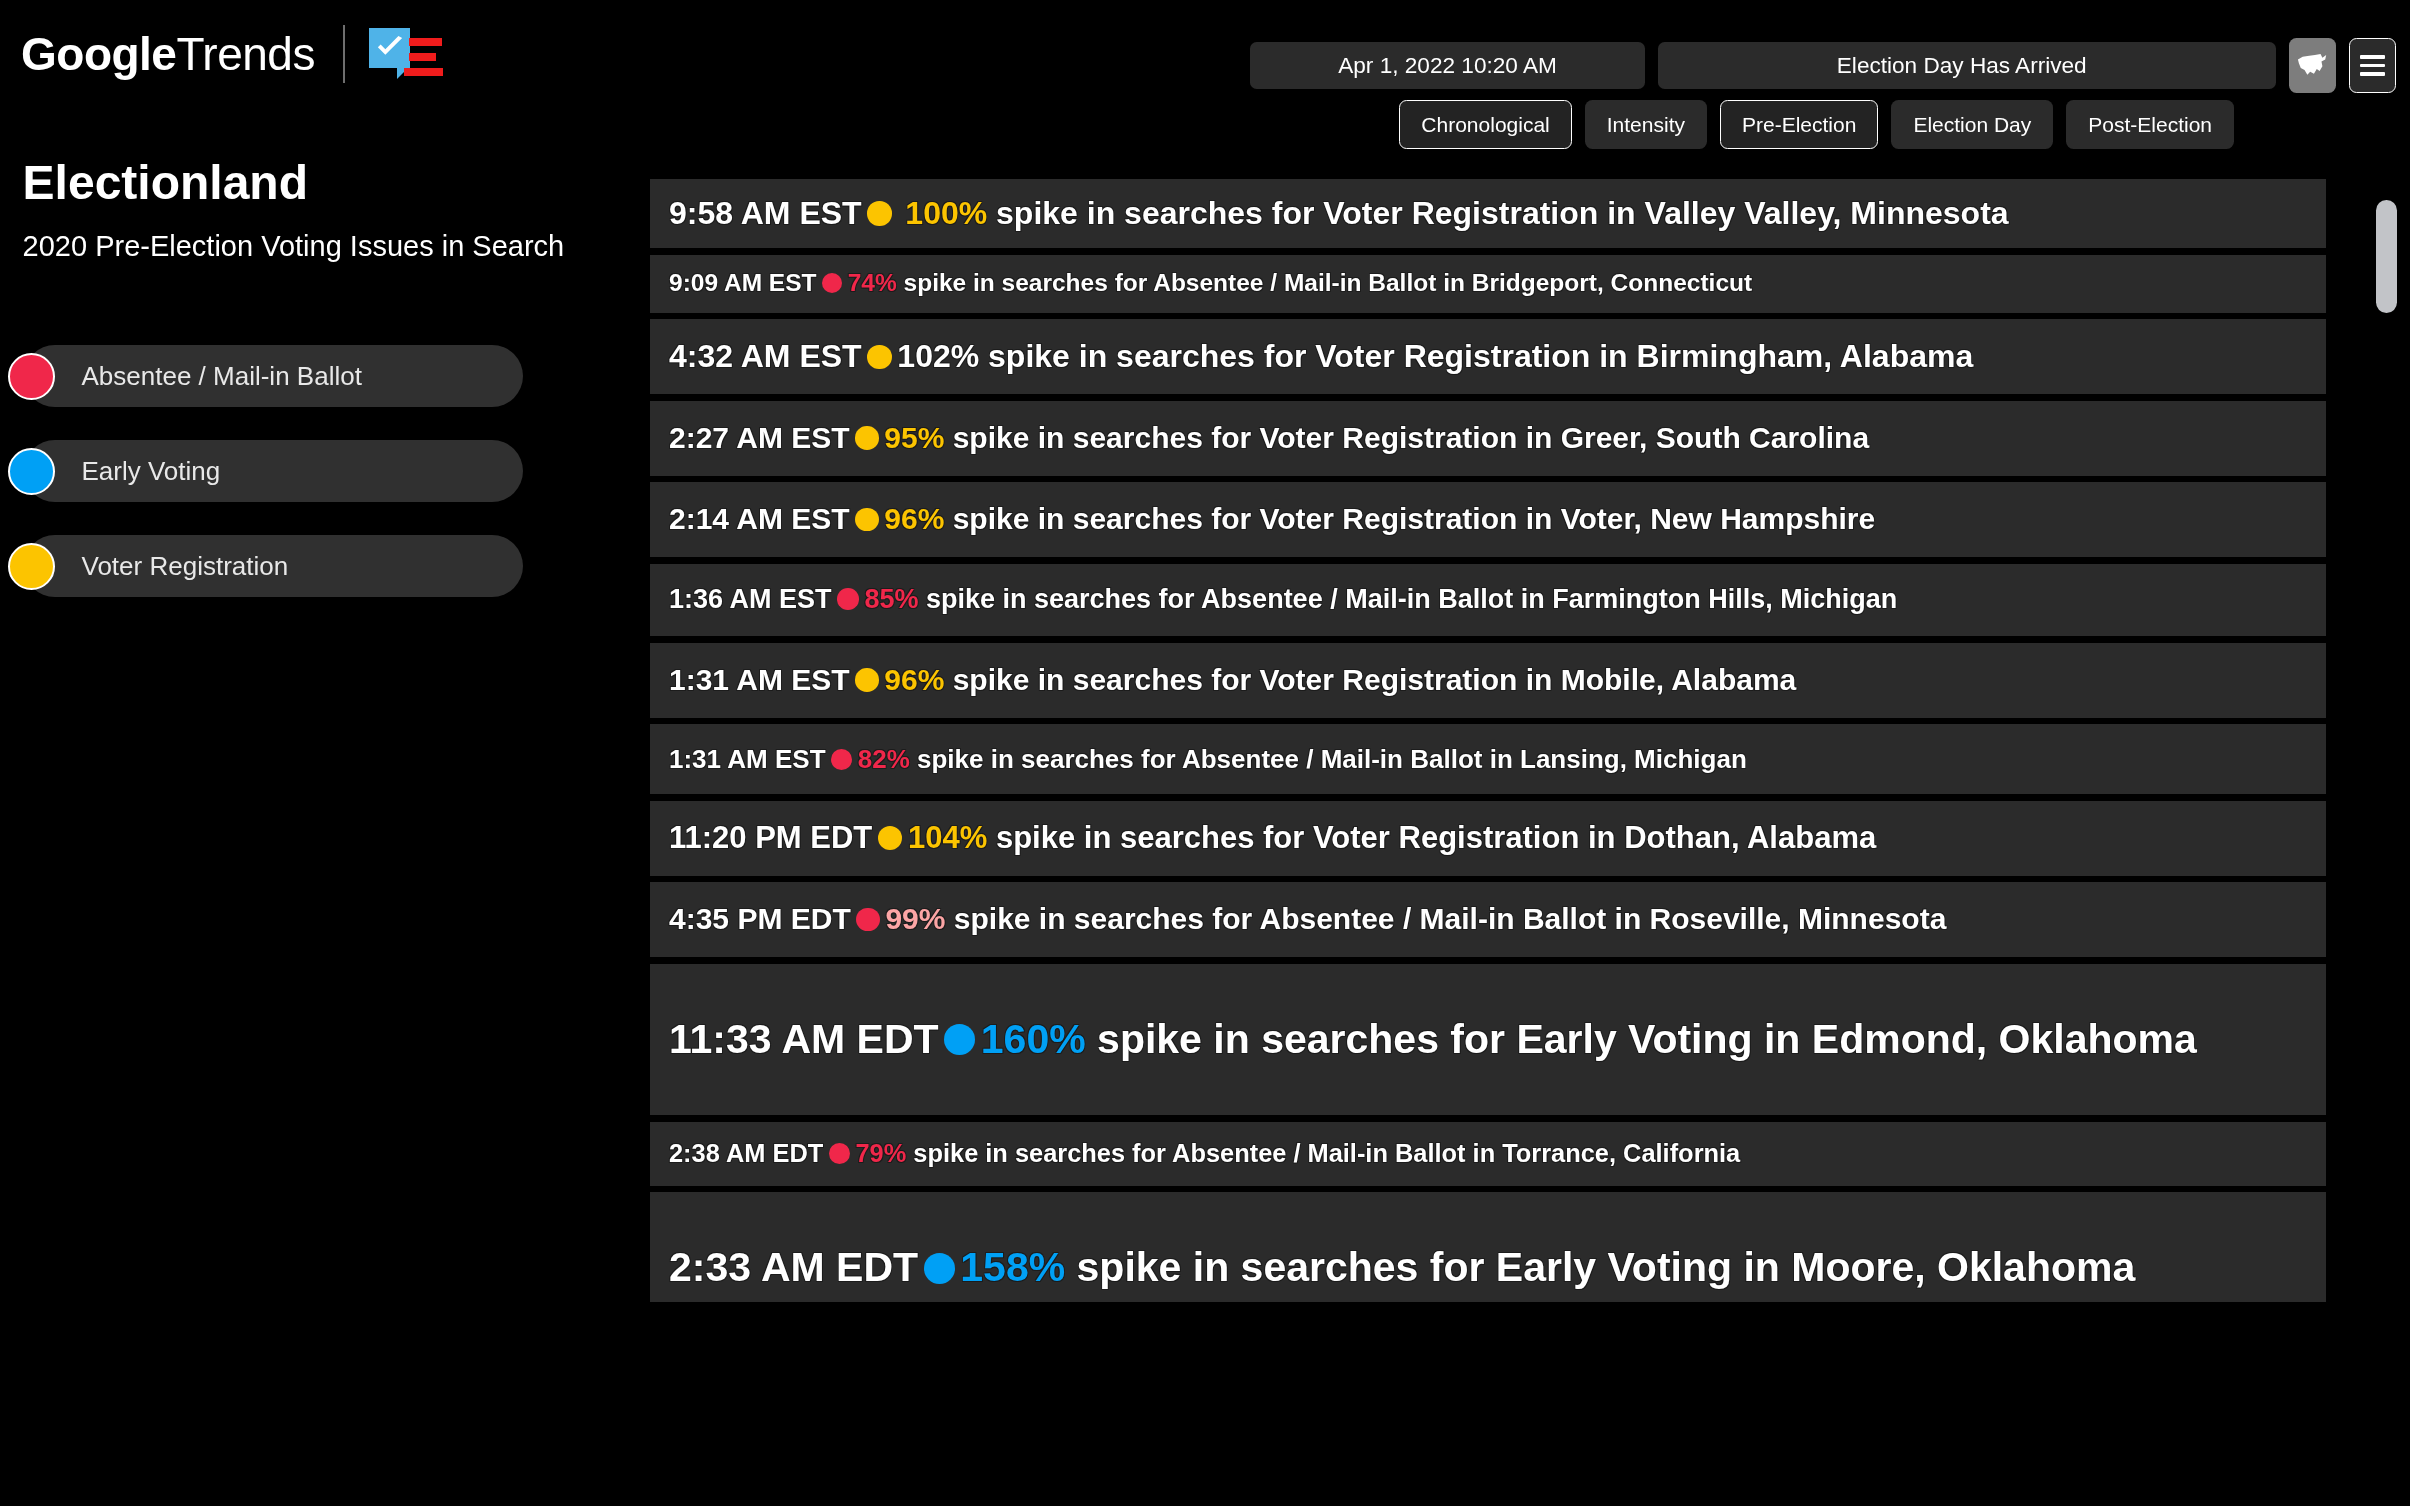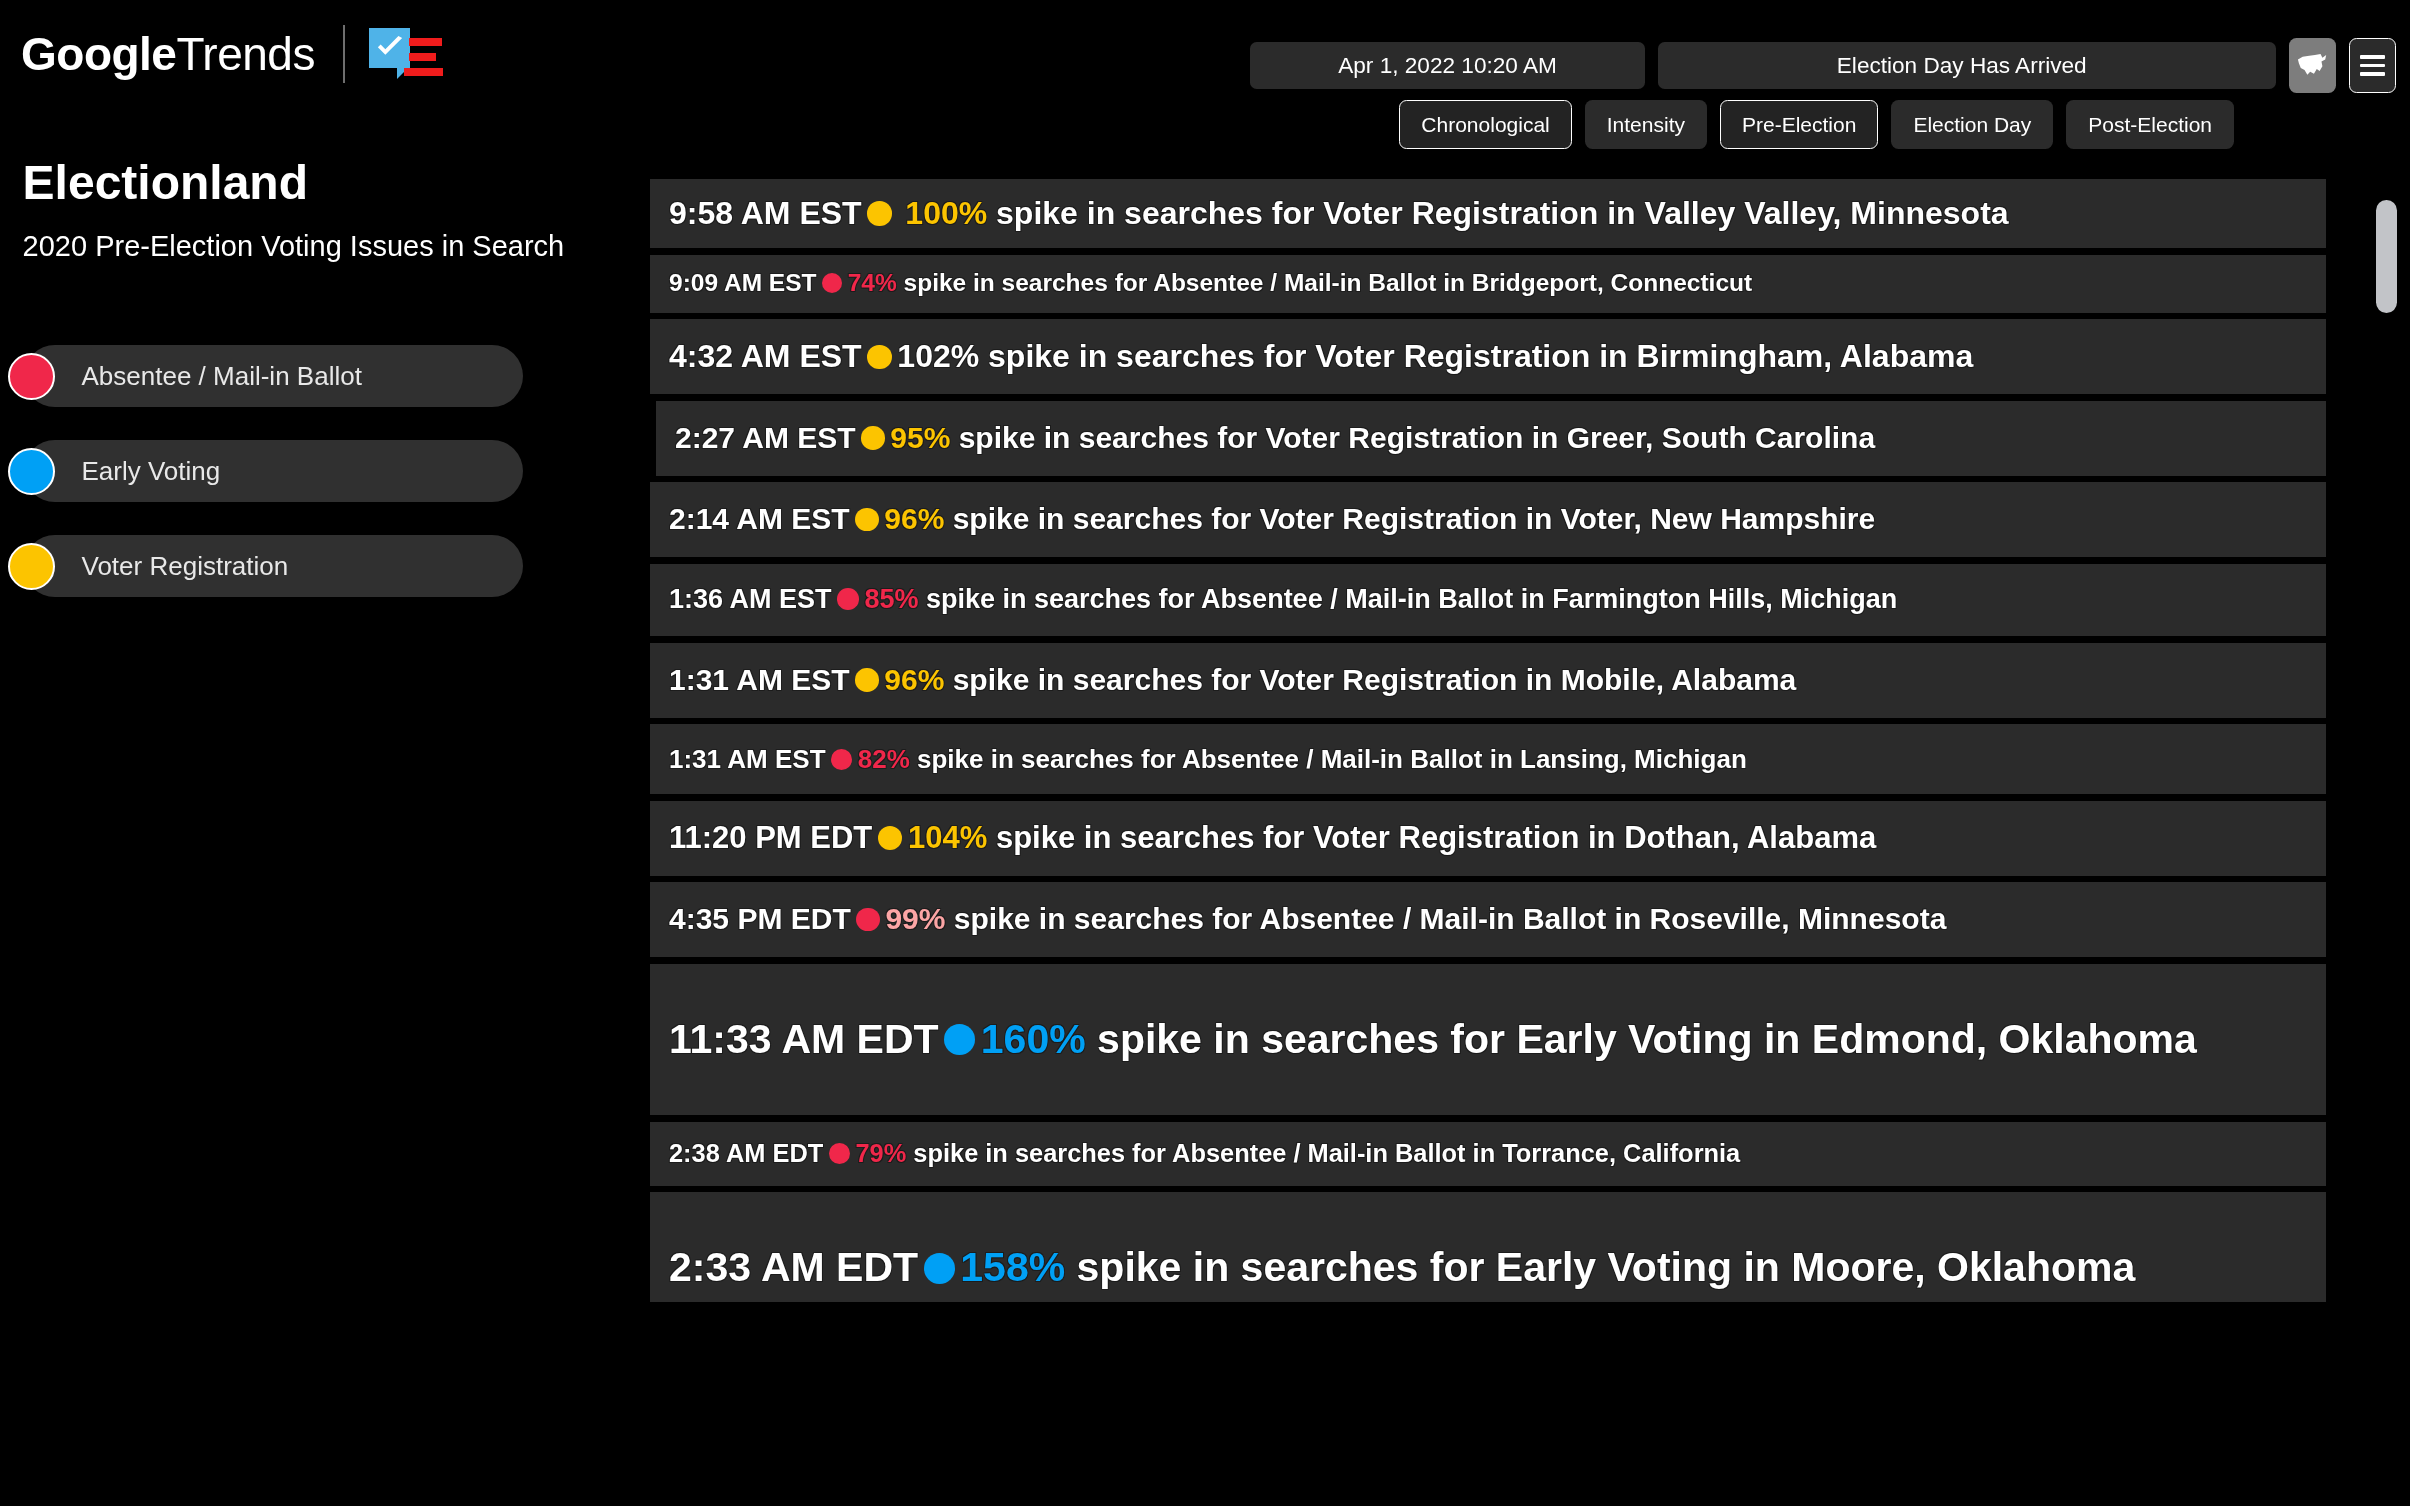--- a/index.html
+++ b/index.html
@@ -247,21 +247,21 @@
 <div id="feed-wrap">
     <div class="feed-row" style="height: 69px; min-height: 69px;">
       <div class="feed-text" style="font-size: 32px;"><span>9:58 AM EST</span><span class="feed-dot" style="width: 24.5px; height: 24.5px; background: rgb(252, 196, 0); top: -1.9px;"></span><span class="pct" style="color: rgb(252, 196, 0); margin-left: 8px;">100%</span><span> spike in searches for </span><span>Voter Registration</span><span> in </span><span>Valley Valley, Minnesota</span></div>
     </div>
     <div class="feed-row" style="height: 58px; min-height: 58px;">
       <div class="feed-text" style="font-size: 24.5px;"><span>9:09 AM EST</span><span class="feed-dot" style="width: 20px; height: 20px; background: rgb(240, 39, 74); top: -1.9px;"></span><span class="pct" style="color: rgb(240, 39, 74);">74%</span><span> spike in searches for </span><span>Absentee / Mail-in Ballot</span><span> in </span><span>Bridgeport, Connecticut</span></div>
     </div>
     <div class="feed-row" style="height: 75px; min-height: 75px;">
       <div class="feed-text" style="font-size: 32px;"><span>4:32 AM EST</span><span class="feed-dot" style="width: 24.5px; height: 24.5px; background: rgb(252, 196, 0); top: -1.9px;"></span><span class="pct" style="color: #ffffff;">102%</span><span> spike in searches for </span><span>Voter Registration</span><span> in </span><span>Birmingham, Alabama</span></div>
     </div>
-    <div class="feed-row" style="height: 75px; min-height: 75px; margin-left: 6px;">
+    <div class="feed-row" style="height: 75px; min-height: 75px;">
       <div class="feed-text" style="font-size: 30px;"><span>2:27 AM EST</span><span class="feed-dot" style="width: 23.5px; height: 23.5px; background: rgb(252, 196, 0); top: -1.9px;"></span><span class="pct" style="color: rgb(252, 196, 0);">95%</span><span> spike in searches for </span><span>Voter Registration</span><span> in </span><span>Greer, South Carolina</span></div>
     </div>
     <div class="feed-row" style="height: 75px; min-height: 75px;">
       <div class="feed-text" style="font-size: 30px;"><span>2:14 AM EST</span><span class="feed-dot" style="width: 23.5px; height: 23.5px; background: rgb(252, 196, 0); top: -1.9px;"></span><span class="pct" style="color: rgb(252, 196, 0);">96%</span><span> spike in searches for </span><span>Voter Registration</span><span> in </span><span>Voter, New Hampshire</span></div>
     </div>
     <div class="feed-row" style="height: 72px; min-height: 72px;">
       <div class="feed-text" style="font-size: 27px;"><span>1:36 AM EST</span><span class="feed-dot" style="width: 21.7px; height: 21.7px; background: rgb(240, 39, 74); top: -1.9px;"></span><span class="pct" style="color: rgb(240, 39, 74);">85%</span><span> spike in searches for </span><span>Absentee / Mail-in Ballot</span><span> in </span><span>Farmington Hills, Michigan</span></div>
     </div>
     <div class="feed-row" style="height: 75px; min-height: 75px;">
       <div class="feed-text" style="font-size: 30px;"><span>1:31 AM EST</span><span class="feed-dot" style="width: 23.5px; height: 23.5px; background: rgb(252, 196, 0); top: -1.9px;"></span><span class="pct" style="color: rgb(252, 196, 0);">96%</span><span> spike in searches for </span><span>Voter Registration</span><span> in </span><span>Mobile, Alabama</span></div>

